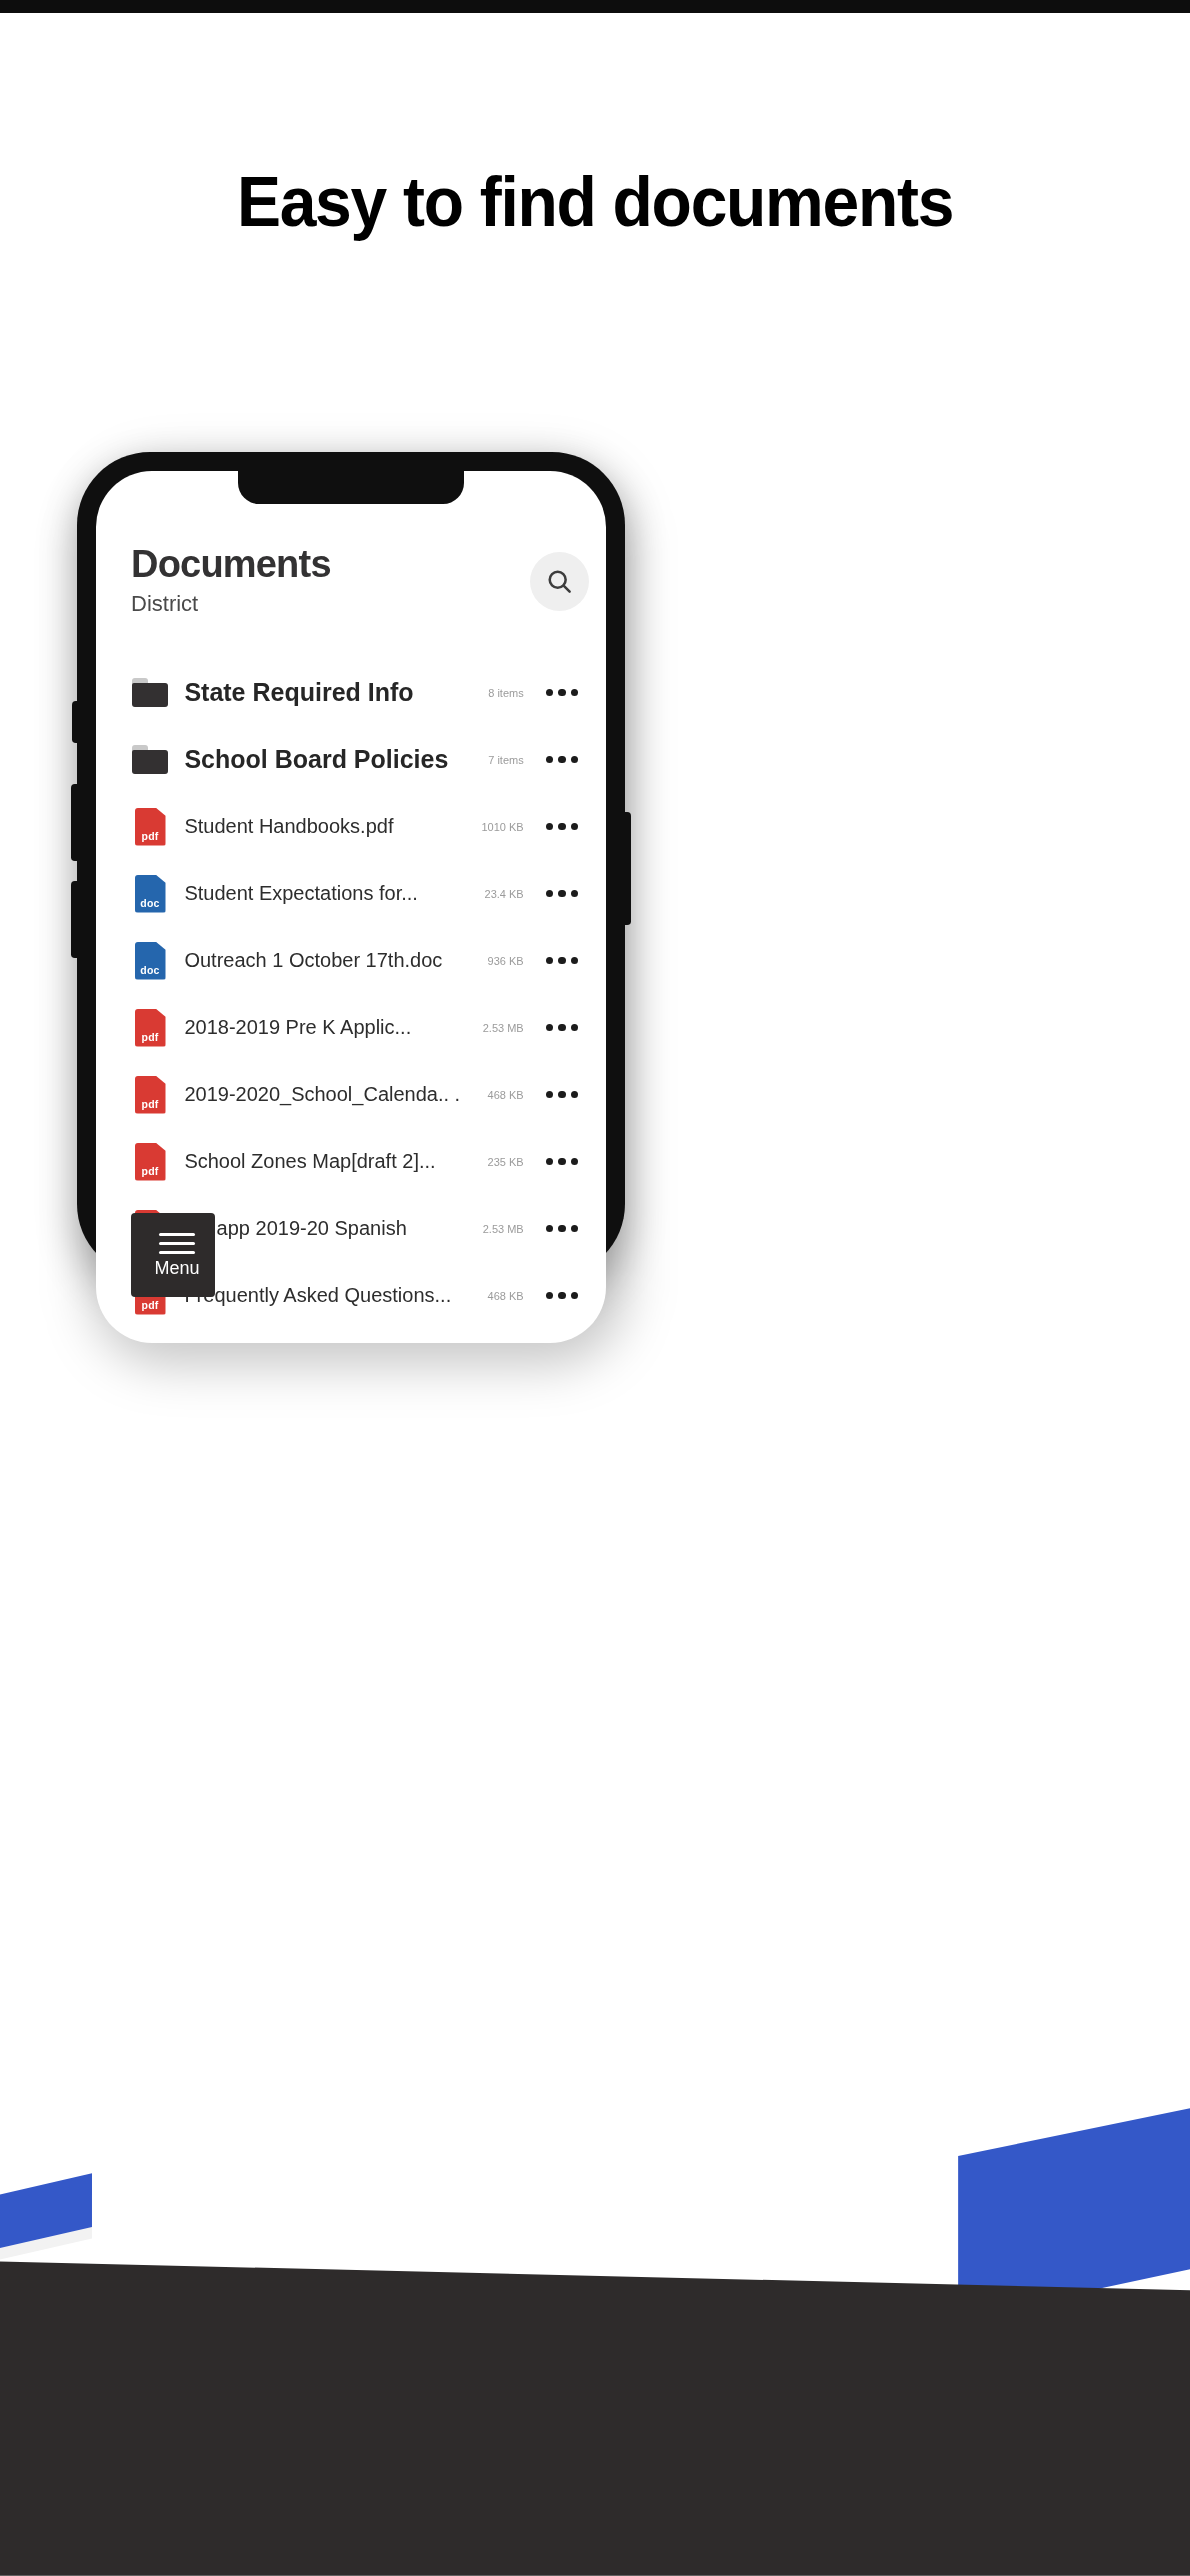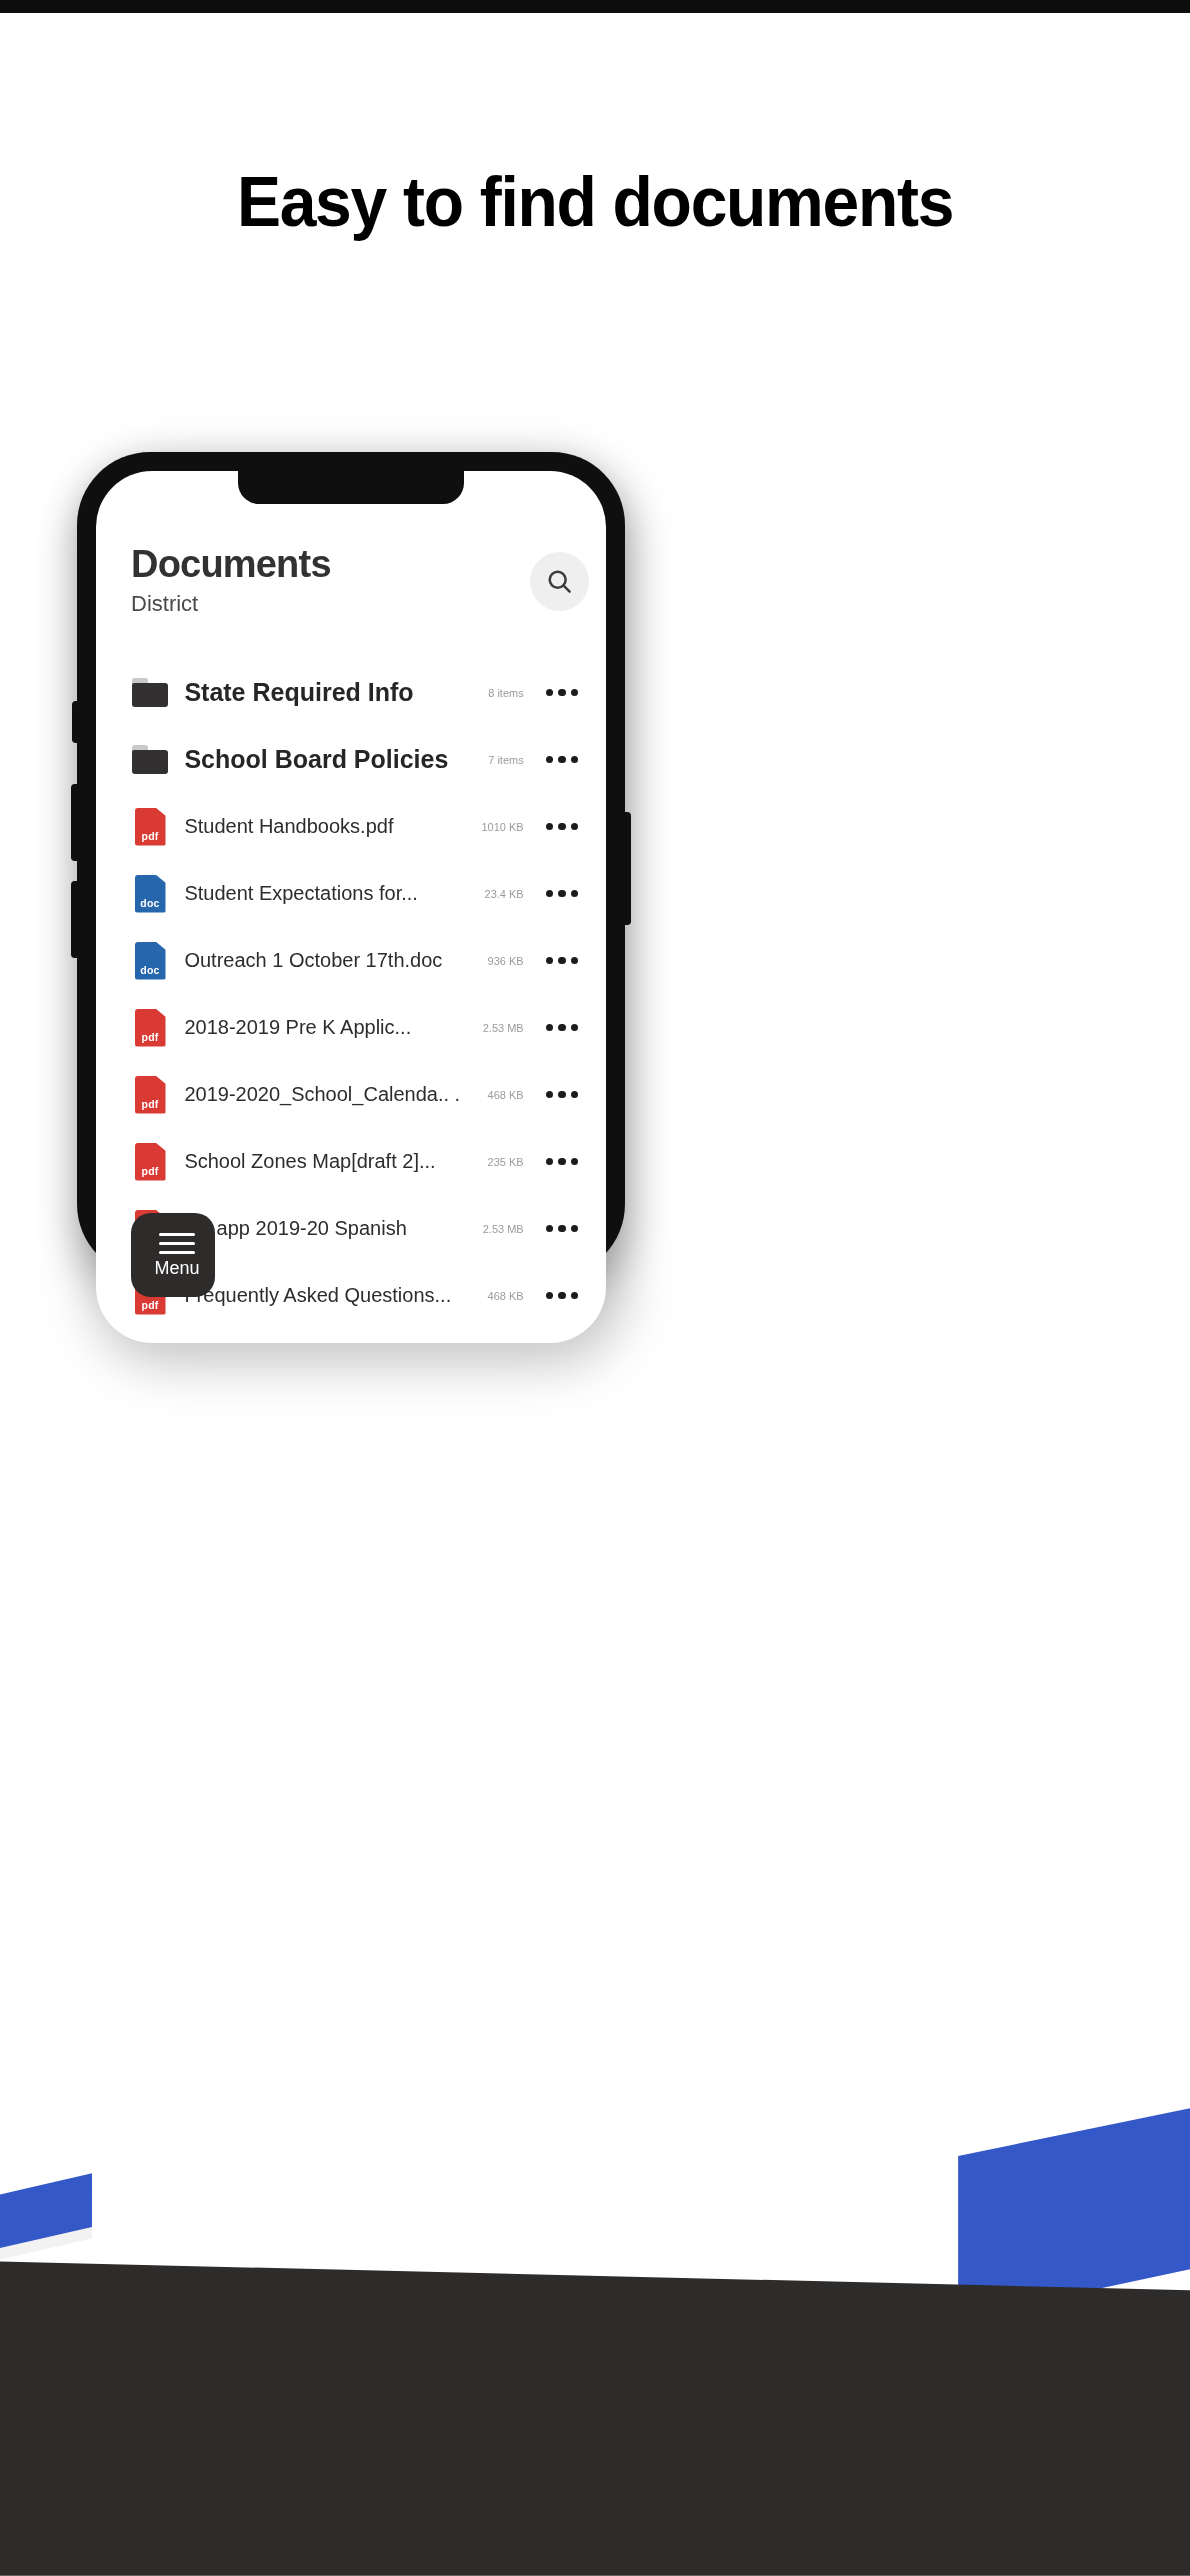--- a/index.html
+++ b/index.html
@@ -167,21 +167,21 @@
     text-align:center;
     font-size:10.5px; font-weight:bold; color:#fff;
     letter-spacing:0.2px;
   }
 
   
   .menu-fab{
     position:absolute;
     left:35px; bottom:46px;
     width:84px; height:84px;
-    border-radius:20px;
+    border-radius:4px;
     background:#2e2b2b;
     display:flex; flex-direction:column;
     align-items:center; justify-content:center;
     gap:5px;
     padding-left:8px;
   }
   .menu-fab .burger{ width:36px; }
   .menu-fab .burger span{
     display:block; height:2.9px; background:#fff; border-radius:1.9px;
     margin-bottom:5.8px;

